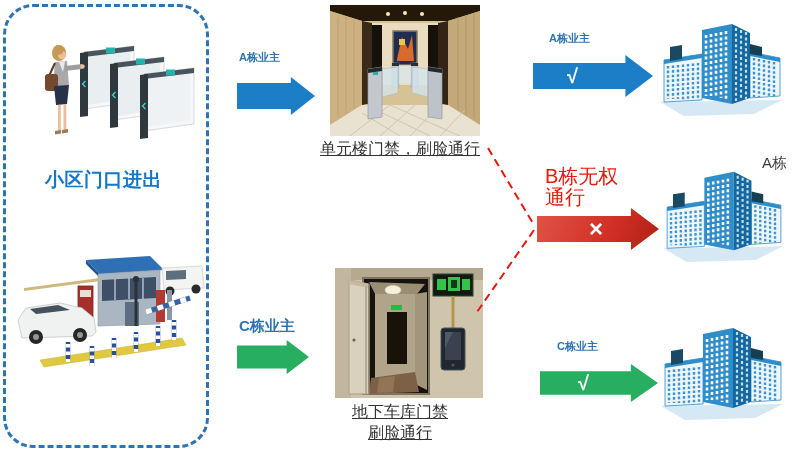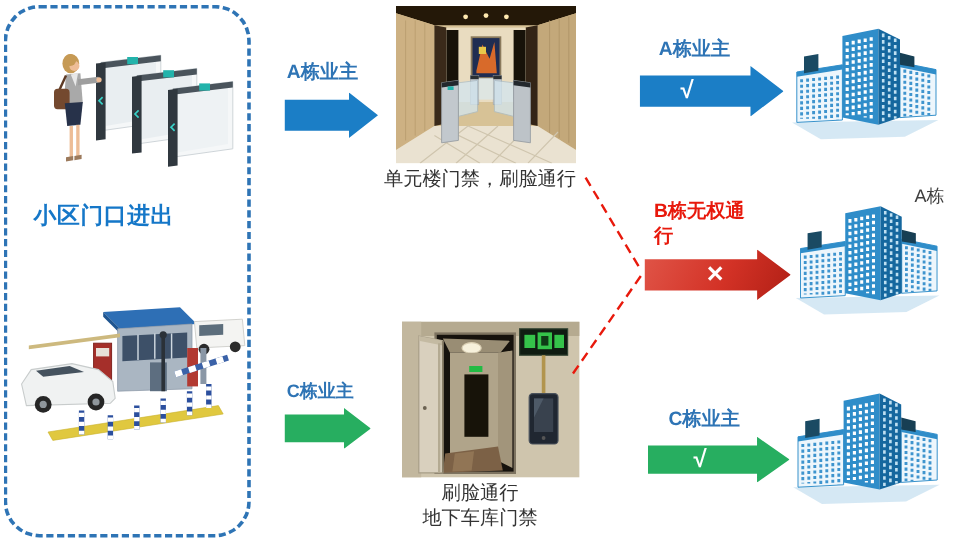--- a/index.html
+++ b/index.html
@@ -5,24 +5,24 @@
   html,body{margin:0;padding:0;background:#fff;}
   body{font-family:"Liberation Sans","DejaVu Sans",sans-serif;}
   .canvas{position:relative;width:800px;height:456px;background:#fff;overflow:hidden;}
   .abs{position:absolute;}
 
   
   .group-box{left:3px;top:4px;width:206px;height:444px;border:3px dashed var(--border-blue,#2E74B5);border-radius:30px;box-sizing:border-box;}
 
   
   .blue-label{color:var(--label-blue,#1577C8);font-weight:bold;font-size:19px;letter-spacing:0.5px;}
-  .flow-label{color:var(--border-blue,#2E74B5);font-weight:bold;font-size:16px;}
+  .flow-label{color:var(--border-blue,#2E74B5);font-weight:bold;font-size:11px;}
   .flow-label.small{font-size:15px;}
-  .caption{color:var(--caption,#333);font-size:16px;text-align:center;}
-  .red-label{color:var(--red,#E8190C);font-weight:bold;font-size:16px;line-height:21px;}
+  .caption{color:var(--caption,#333);font-size:16px;text-align:center;text-decoration:underline;}
+  .red-label{color:var(--red,#E8190C);font-weight:normal;font-size:20px;line-height:21px;}
   .bld-label{color:var(--building-label,#3F3F3F);font-size:15px;text-align:right;margin-top:40px;}
 
   
   .arrow{display:flex;align-items:center;justify-content:center;color:#fff;font-weight:bold;}
   .arrow-blue{background:var(--arrow-blue,#1B7EC6);}
   .arrow-green{background:var(--arrow-green,#27AE60);}
   .arrow-red{background:linear-gradient(115deg,var(--red-arrow-light,#E05548) 0%,#D33226 55%,var(--red-arrow-dark,#B01F15) 100%);}
   .clip-short{clip-path:polygon(0 16%,69% 16%,69% 0,100% 50%,69% 100%,69% 84%,0 84%);}
   .clip-long{clip-path:polygon(0 19%,77% 19%,77% 0,100% 50%,77% 100%,77% 81%,0 81%);}
   .mark{position:absolute;top:50%;transform:translateY(-50%);font-size:20px;line-height:20px;}
@@ -94,21 +94,21 @@
         <line x1="33" y1="37" x2="27" y2="50" stroke="#5d3a25" stroke-width="2"></line>
         <rect x="23" y="48" width="13" height="17" rx="3" fill="#74492f"></rect>
         <polygon points="32,60 47,59 45,78 34,79" fill="#27324a"></polygon>
         <rect x="36" y="79" width="2.8" height="26" fill="#edbd97"></rect>
         <rect x="41.5" y="78" width="2.8" height="26" fill="#edbd97"></rect>
         <polygon points="33,105 39,104 39,107.5 33,108.5" fill="#9c7a5c"></polygon>
         <polygon points="40,104 46,103 46,106.5 40,107.5" fill="#9c7a5c"></polygon>
       </g>
     </g>
   </svg>
-  <div class="abs blue-label" style="left:28px;top:167px">小区门口进出</div>
+  <div class="abs blue-label" style="left:45px;top:167px">小区门口进出</div>
 
   <svg class="abs" style="left:10px;top:246px" width="198" height="136" viewBox="0 0 198 136">
     <polygon points="76,14 140,10 154,24 90,28" fill="#2E6FB5"></polygon>
     <polygon points="76,14 90,28 90,32 76,18" fill="#1F5590"></polygon>
     <polygon points="88,28 150,24 150,78 88,80" fill="#aab6c2" stroke="#8a97a6" stroke-width="0.6"></polygon>
     <polygon points="92,34 146,31 146,52 92,55" fill="#3d5068"></polygon>
     <line x1="105" y1="33" x2="105" y2="54" stroke="#cfd8e0" stroke-width="1.2"></line>
     <line x1="119" y1="32" x2="119" y2="53" stroke="#cfd8e0" stroke-width="1.2"></line>
     <line x1="133" y1="32" x2="133" y2="53" stroke="#cfd8e0" stroke-width="1.2"></line>
     <rect x="115" y="56" width="14" height="24" fill="#5d6e80"></rect>
@@ -212,22 +212,22 @@
     <rect x="113" y="9" width="12" height="14" fill="#35c24a"></rect>
     <rect x="116" y="12" width="6" height="8" fill="#0f3a16"></rect>
     <rect x="127" y="11" width="8" height="11" fill="#35c24a"></rect>
     <line x1="118" y1="28" x2="118" y2="60" stroke="#b2954e" stroke-width="3"></line>
     <rect x="106" y="60" width="24" height="42" rx="3" fill="#202731" stroke="#4a525c" stroke-width="1"></rect>
     <rect x="110" y="64" width="16" height="28" fill="#39424e"></rect>
     <polygon points="110,64 118,64 110,80" fill="#4e5a68"></polygon>
     <circle cx="118" cy="97" r="1.6" fill="#555555"></circle>
   </svg>
   <div class="abs caption" style="left:310px;top:401px;width:180px;line-height:21px">
+    <div>地下车库门禁</div>
     <div>刷脸通行</div>
-    <div>地下车库门禁</div>
   </div>
 
   <svg class="abs" style="left:470px;top:140px" width="75" height="180" viewBox="0 0 75 180">
     <line x1="18" y1="8" x2="64" y2="85" stroke="#E8190C" stroke-width="2" stroke-dasharray="8,5"></line>
     <line x1="64" y1="90" x2="7" y2="172" stroke="#E8190C" stroke-width="2" stroke-dasharray="8,5"></line>
   </svg>
 
   <div class="abs flow-label" style="left:549px;top:31px">A栋业主</div>
   <div class="abs arrow arrow-blue clip-long" style="left:533px;top:55px;width:120px;height:42px">
     <span class="mark" style="left:34px">√</span>

